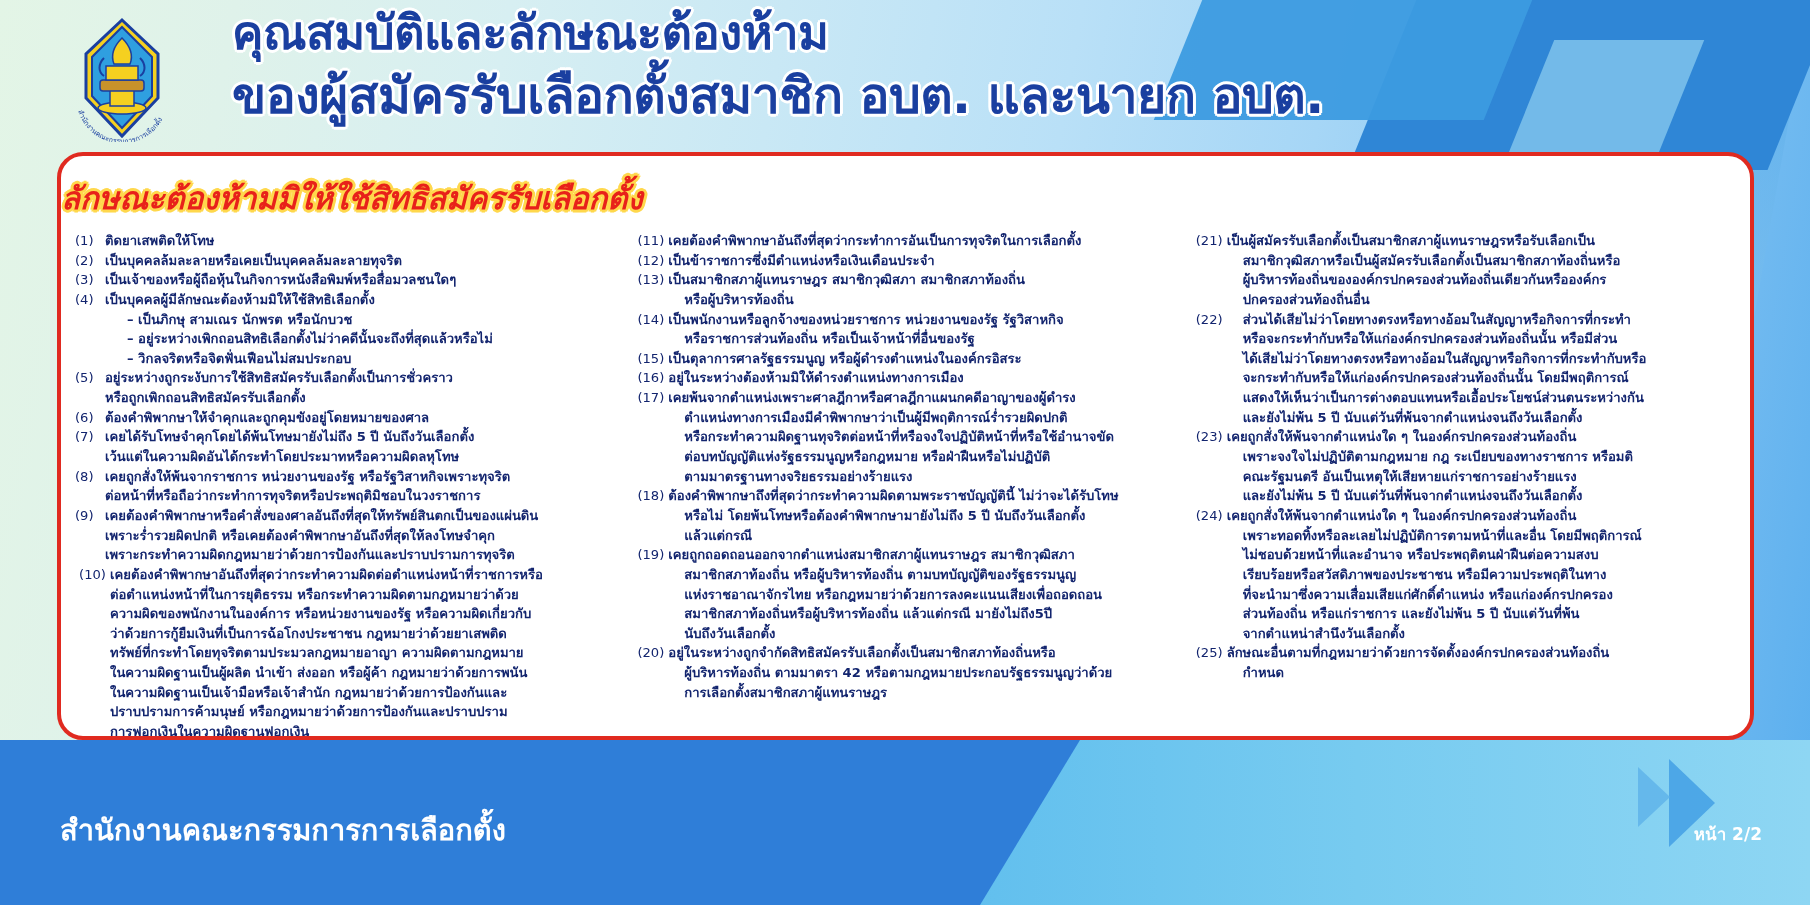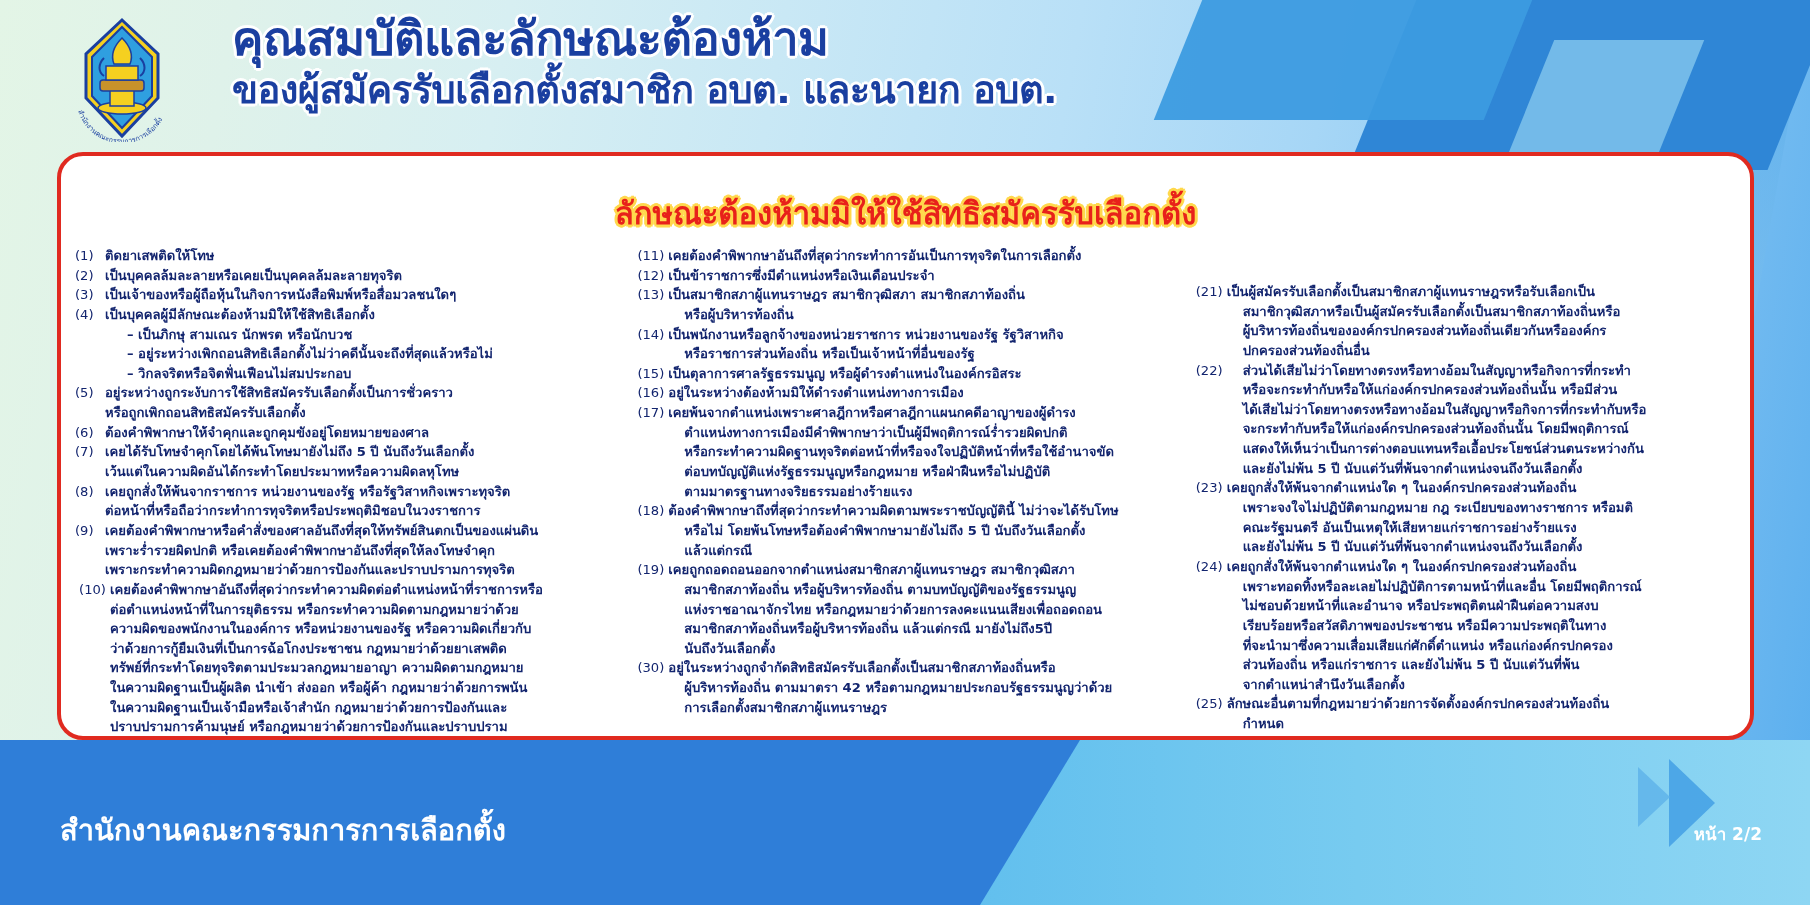--- a/index.html
+++ b/index.html
@@ -46,71 +46,72 @@
   
   .header {
     position: absolute; top: 0; left: 0; width: 1810px; height: 148px;
     display: flex; align-items: center;
   }
   .emblem {
     position: absolute; left: 62px; top: 14px;
     width: 120px; height: 128px;
   }
   .title-wrap {
-    position: absolute; left: 232px; top: 14px;
+    position: absolute; left: 232px; top: 8px;
     width: 1180px;
   }
   .title-line1, .title-line2 {
     color: #1a3fa0;
     font-weight: 700;
     letter-spacing: -0.5px;
     line-height: 1.06;
     text-shadow:
       -2px 0 #fff, 2px 0 #fff, 0 -2px #fff, 0 2px #fff,
       -2px -2px #fff, 2px -2px #fff, -2px 2px #fff, 2px 2px #fff,
       -3px 0 #fff, 3px 0 #fff, 0 -3px #fff, 0 3px #fff;
   }
   .title-line1 { font-size: 47px; }
-  .title-line2 { font-size: 38px; margin-top: 6px; }
+  .title-line2 { font-size: 50px; margin-top: 12px; }
 
   
   .card {
     position: absolute;
     left: 57px; top: 152px;
     width: 1697px; height: 588px;
     background: #ffffff;
     border: 4px solid #e02a20;
     border-radius: 26px;
     overflow: hidden;
   }
   .card-title {
-    text-align: center;
-    margin-top: 32px;
+    text-align: left;
+    margin-top: 17px;
     font-size: 31px;
     font-weight: 700;
     color: #e8211a;
     letter-spacing: 0px;
     text-shadow:
       -2px 0 #ffd84d, 2px 0 #ffd84d, 0 -2px #ffd84d, 0 2px #ffd84d,
       -2px -2px #ffd84d, 2px -2px #ffd84d, -2px 2px #ffd84d, 2px 2px #ffd84d,
       -3px 0 #ffd84d, 3px 0 #ffd84d, 0 -3px #ffd84d, 0 3px #ffd84d;
+    font-style: italic;
   }
   .columns {
     display: flex;
     padding: 8px 10px 0 10px;
     gap: 6px;
     align-items: flex-start;
   }
   .col {
     flex: 1 1 0;
     padding: 0 4px;
   }
   .col-1 { width: 33%; }
   .col-2 { width: 33%; }
-  .col-3 { width: 34%; margin-top: 36px; }
+  .col-3 { width: 34%; }
 
   .item {
     display: flex;
     color: #12246e;
     font-size: 13.1px;
     line-height: 1.50;
     margin-bottom: 0px;
   }
   .item .num {
     flex: 0 0 auto;
@@ -352,21 +353,21 @@
             <div class="num wide">(19)</div>
             <div class="body">
               <span class="ln">เคยถูกถอดถอนออกจากตำแหน่งสมาชิกสภาผู้แทนราษฎร สมาชิกวุฒิสภา</span>
               <span class="ln ind">สมาชิกสภาท้องถิ่น หรือผู้บริหารท้องถิ่น ตามบทบัญญัติของรัฐธรรมนูญ</span>
               <span class="ln ind">แห่งราชอาณาจักรไทย หรือกฎหมายว่าด้วยการลงคะแนนเสียงเพื่อถอดถอน</span>
               <span class="ln ind">สมาชิกสภาท้องถิ่นหรือผู้บริหารท้องถิ่น แล้วแต่กรณี มายังไม่ถึง5ปี</span>
               <span class="ln ind">นับถึงวันเลือกตั้ง</span>
             </div>
           </div>
           <div class="item">
-            <div class="num wide">(30)</div>
+            <div class="num wide">(20)</div>
             <div class="body">
               <span class="ln">อยู่ในระหว่างถูกจำกัดสิทธิสมัครรับเลือกตั้งเป็นสมาชิกสภาท้องถิ่นหรือ</span>
               <span class="ln ind">ผู้บริหารท้องถิ่น ตามมาตรา 42 หรือตามกฎหมายประกอบรัฐธรรมนูญว่าด้วย</span>
               <span class="ln ind">การเลือกตั้งสมาชิกสภาผู้แทนราษฎร</span>
             </div>
           </div>
         </div>
         <div class="col col-3">
           <div class="item">
             <div class="num wide">(21)</div>

